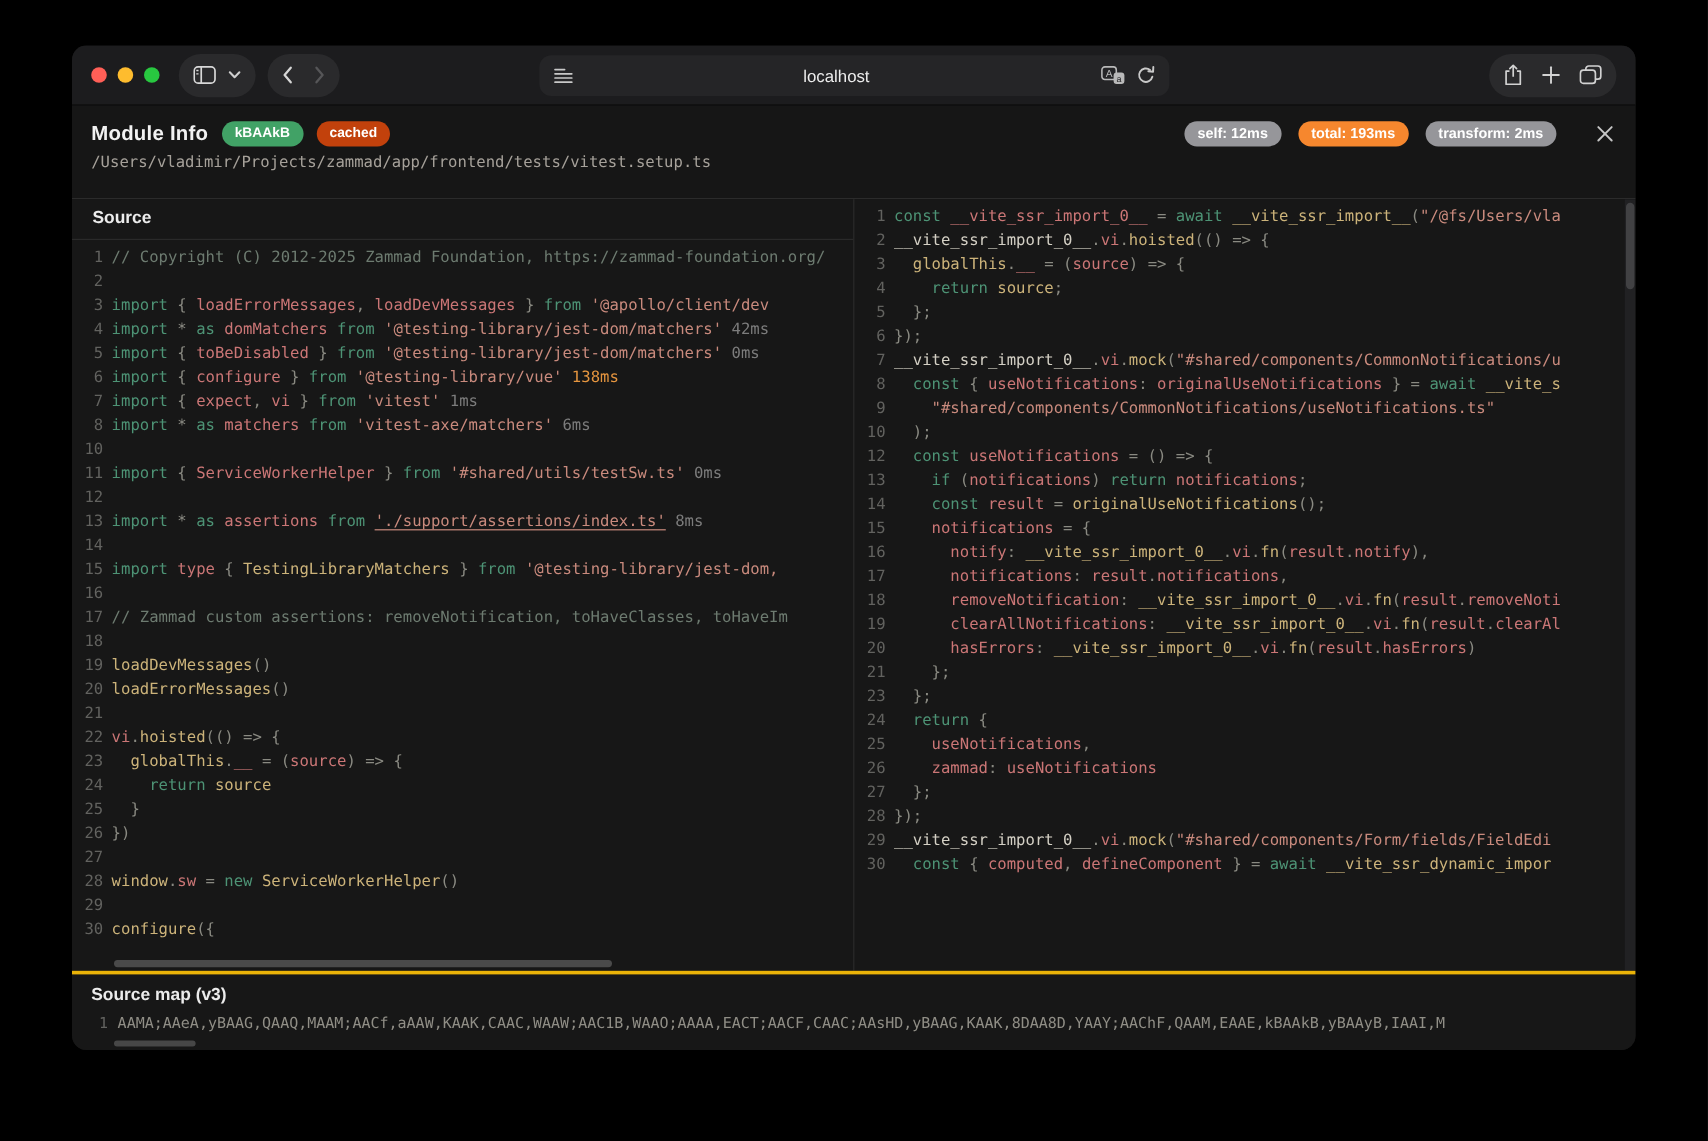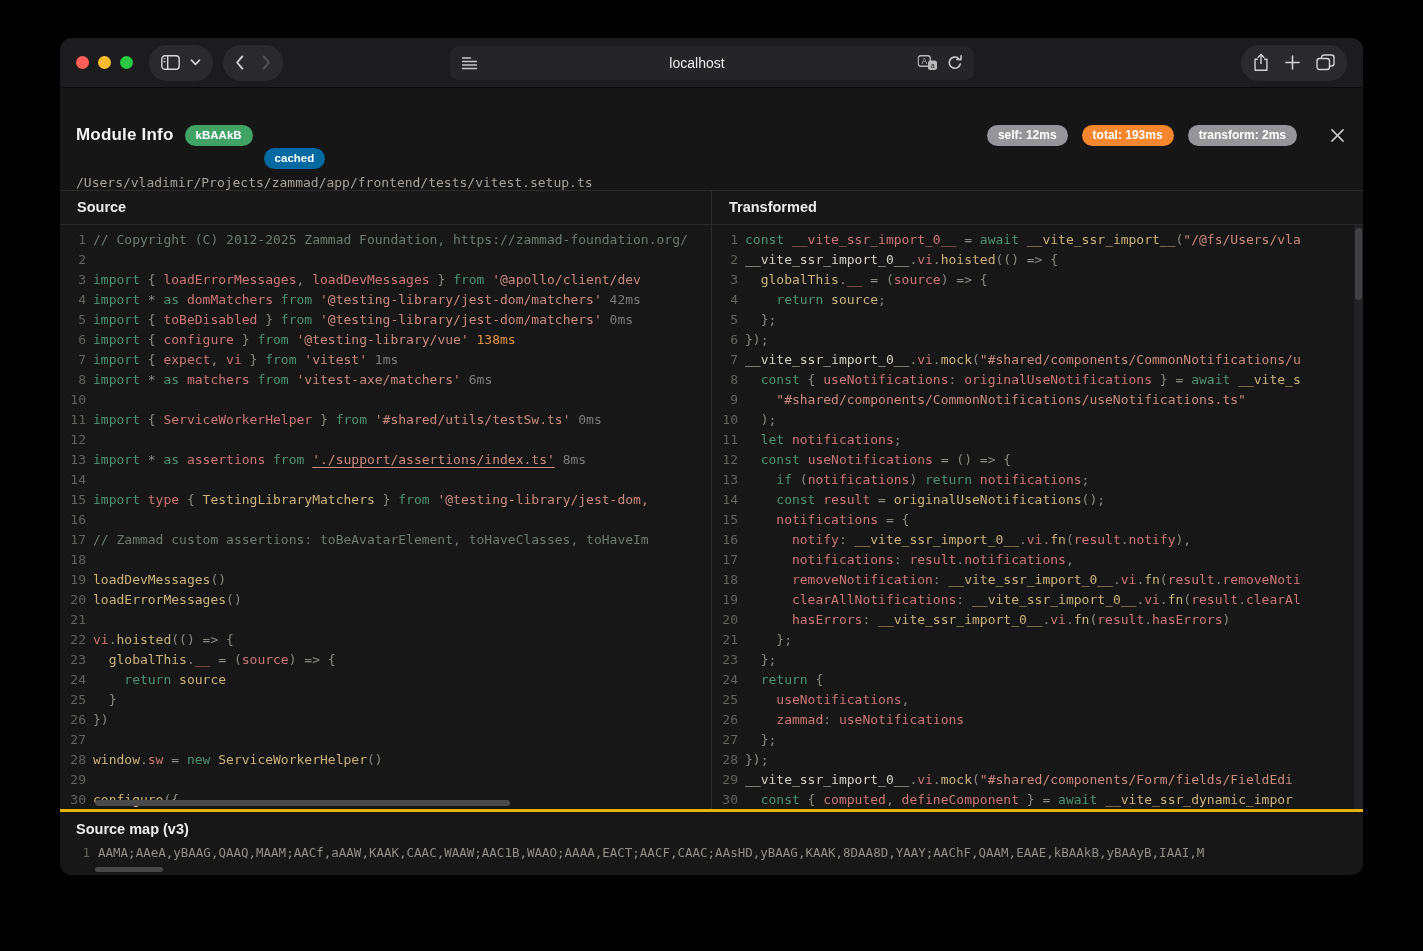--- a/index.html
+++ b/index.html
@@ -19,21 +19,21 @@
   .url-text{flex:1;text-align:center;color:#ececec;font-size:14px;}
   .url-right{display:flex;gap:10px;align-items:center;}
   .actions{margin-left:auto;}
   .icon-btn{display:flex;align-items:center;justify-content:center;cursor:default;}
   
   .mheader{flex:0 0 78px;box-sizing:border-box;padding:13px 18px 0 16px;border-bottom:1px solid #2b2b2b;background:#161616;}
   .mh-row{display:flex;align-items:center;gap:11px;}
   .mh-title{font-size:17px;font-weight:700;color:#f2f2f2;letter-spacing:.2px;}
   .badge{padding:3px 11px;border-radius:11px;font-size:11.5px;font-weight:700;color:#fff;line-height:15px;}
   .badge-inline{background:#41a266;}
-  .badge-cached{background:#0369a1;margin-top:47px;}
+  .badge-cached{background:#c2410c;}
   .timings{margin-left:auto;display:flex;gap:14px;align-items:center;}
   .pill{padding:3px 11px;border-radius:11px;font-size:12px;font-weight:700;color:#fff;line-height:15px;}
   .pill-gray{background:#96969a;}
   .pill-orange{background:#f6872e;}
   .close-btn{margin-left:22px;}
   .mh-path{margin-top:6px;font-family:"DejaVu Sans Mono",monospace;font-size:13px;color:#a6a19a;}
   
   .panels{flex:1;display:flex;min-height:0;background:#171717;}
   .panel{width:651px;flex:0 0 651px;display:flex;flex-direction:column;min-width:0;}
   .panel.right{flex:1;width:auto;border-left:1px solid #2b2b2b;}
@@ -181,51 +181,49 @@
           <div class="code-line"><span class="lnum">6</span><span class="tk-k" style="color: rgb(77, 147, 117);">import</span><span class="tk-p" style="color: rgb(138, 138, 130);"> { </span><span class="tk-v" style="color: rgb(203, 118, 118);">configure</span><span class="tk-p" style="color: rgb(138, 138, 130);"> } </span><span class="tk-k" style="color: rgb(77, 147, 117);">from</span><span class="tk-d" style="color: rgb(212, 208, 197);"> </span><span class="tk-s" style="color: rgb(201, 138, 125);">'@testing-library/vue'</span><span class="tk-th" style="color: rgb(229, 149, 63);"> 138ms</span></div>
           <div class="code-line"><span class="lnum">7</span><span class="tk-k" style="color: rgb(77, 147, 117);">import</span><span class="tk-p" style="color: rgb(138, 138, 130);"> { </span><span class="tk-v" style="color: rgb(203, 118, 118);">expect</span><span class="tk-p" style="color: rgb(138, 138, 130);">, </span><span class="tk-v" style="color: rgb(203, 118, 118);">vi</span><span class="tk-p" style="color: rgb(138, 138, 130);"> } </span><span class="tk-k" style="color: rgb(77, 147, 117);">from</span><span class="tk-d" style="color: rgb(212, 208, 197);"> </span><span class="tk-s" style="color: rgb(201, 138, 125);">'vitest'</span><span class="tk-t" style="color: rgb(124, 124, 124);"> 1ms</span></div>
           <div class="code-line"><span class="lnum">8</span><span class="tk-k" style="color: rgb(77, 147, 117);">import</span><span class="tk-p" style="color: rgb(138, 138, 130);"> * </span><span class="tk-k" style="color: rgb(77, 147, 117);">as</span><span class="tk-d" style="color: rgb(212, 208, 197);"> </span><span class="tk-v" style="color: rgb(203, 118, 118);">matchers</span><span class="tk-d" style="color: rgb(212, 208, 197);"> </span><span class="tk-k" style="color: rgb(77, 147, 117);">from</span><span class="tk-d" style="color: rgb(212, 208, 197);"> </span><span class="tk-s" style="color: rgb(201, 138, 125);">'vitest-axe/matchers'</span><span class="tk-t" style="color: rgb(124, 124, 124);"> 6ms</span></div>
           <div class="code-line"><span class="lnum">10</span></div>
           <div class="code-line"><span class="lnum">11</span><span class="tk-k" style="color: rgb(77, 147, 117);">import</span><span class="tk-p" style="color: rgb(138, 138, 130);"> { </span><span class="tk-v" style="color: rgb(203, 118, 118);">ServiceWorkerHelper</span><span class="tk-p" style="color: rgb(138, 138, 130);"> } </span><span class="tk-k" style="color: rgb(77, 147, 117);">from</span><span class="tk-d" style="color: rgb(212, 208, 197);"> </span><span class="tk-s" style="color: rgb(201, 138, 125);">'#shared/utils/testSw.ts'</span><span class="tk-t" style="color: rgb(124, 124, 124);"> 0ms</span></div>
           <div class="code-line"><span class="lnum">12</span></div>
           <div class="code-line"><span class="lnum">13</span><span class="tk-k" style="color: rgb(77, 147, 117);">import</span><span class="tk-p" style="color: rgb(138, 138, 130);"> * </span><span class="tk-k" style="color: rgb(77, 147, 117);">as</span><span class="tk-d" style="color: rgb(212, 208, 197);"> </span><span class="tk-v" style="color: rgb(203, 118, 118);">assertions</span><span class="tk-d" style="color: rgb(212, 208, 197);"> </span><span class="tk-k" style="color: rgb(77, 147, 117);">from</span><span class="tk-d" style="color: rgb(212, 208, 197);"> </span><span class="tk-sl" style="color: rgb(201, 138, 125);">'./support/assertions/index.ts'</span><span class="tk-t" style="color: rgb(124, 124, 124);"> 8ms</span></div>
           <div class="code-line"><span class="lnum">14</span></div>
           <div class="code-line"><span class="lnum">15</span><span class="tk-k" style="color: rgb(77, 147, 117);">import</span><span class="tk-d" style="color: rgb(212, 208, 197);"> </span><span class="tk-v" style="color: rgb(203, 118, 118);">type</span><span class="tk-p" style="color: rgb(138, 138, 130);"> { </span><span class="tk-y" style="color: rgb(204, 179, 122);">TestingLibraryMatchers</span><span class="tk-p" style="color: rgb(138, 138, 130);"> } </span><span class="tk-k" style="color: rgb(77, 147, 117);">from</span><span class="tk-d" style="color: rgb(212, 208, 197);"> </span><span class="tk-s" style="color: rgb(201, 138, 125);">'@testing-library/jest-dom,</span></div>
           <div class="code-line"><span class="lnum">16</span></div>
-          <div class="code-line"><span class="lnum">17</span><span class="tk-c" style="color: rgb(109, 123, 112);">// Zammad custom assertions: toBeAvatarElement, toHaveClasses, toHaveIm</span></div>
+          <div class="code-line"><span class="lnum">17</span><span class="tk-c" style="color: rgb(109, 123, 112);">// Zammad custom assertions: removeNotification, toHaveClasses, toHaveIm</span></div>
           <div class="code-line"><span class="lnum">18</span></div>
           <div class="code-line"><span class="lnum">19</span><span class="tk-y" style="color: rgb(204, 179, 122);">loadDevMessages</span><span class="tk-p" style="color: rgb(138, 138, 130);">()</span></div>
           <div class="code-line"><span class="lnum">20</span><span class="tk-y" style="color: rgb(204, 179, 122);">loadErrorMessages</span><span class="tk-p" style="color: rgb(138, 138, 130);">()</span></div>
           <div class="code-line"><span class="lnum">21</span></div>
           <div class="code-line"><span class="lnum">22</span><span class="tk-v" style="color: rgb(203, 118, 118);">vi</span><span class="tk-p" style="color: rgb(138, 138, 130);">.</span><span class="tk-y" style="color: rgb(204, 179, 122);">hoisted</span><span class="tk-p" style="color: rgb(138, 138, 130);">(() =&gt; {</span></div>
           <div class="code-line"><span class="lnum">23</span><span class="tk-d" style="color: rgb(212, 208, 197);">  </span><span class="tk-y" style="color: rgb(204, 179, 122);">globalThis</span><span class="tk-p" style="color: rgb(138, 138, 130);">.</span><span class="tk-v" style="color: rgb(203, 118, 118);">__</span><span class="tk-p" style="color: rgb(138, 138, 130);"> = (</span><span class="tk-v" style="color: rgb(203, 118, 118);">source</span><span class="tk-p" style="color: rgb(138, 138, 130);">) =&gt; {</span></div>
           <div class="code-line"><span class="lnum">24</span><span class="tk-d" style="color: rgb(212, 208, 197);">    </span><span class="tk-k" style="color: rgb(77, 147, 117);">return</span><span class="tk-d" style="color: rgb(212, 208, 197);"> </span><span class="tk-y" style="color: rgb(204, 179, 122);">source</span></div>
           <div class="code-line"><span class="lnum">25</span><span class="tk-p" style="color: rgb(138, 138, 130);">  }</span></div>
           <div class="code-line"><span class="lnum">26</span><span class="tk-p" style="color: rgb(138, 138, 130);">})</span></div>
           <div class="code-line"><span class="lnum">27</span></div>
           <div class="code-line"><span class="lnum">28</span><span class="tk-y" style="color: rgb(204, 179, 122);">window</span><span class="tk-p" style="color: rgb(138, 138, 130);">.</span><span class="tk-v" style="color: rgb(203, 118, 118);">sw</span><span class="tk-p" style="color: rgb(138, 138, 130);"> = </span><span class="tk-k" style="color: rgb(77, 147, 117);">new</span><span class="tk-d" style="color: rgb(212, 208, 197);"> </span><span class="tk-y" style="color: rgb(204, 179, 122);">ServiceWorkerHelper</span><span class="tk-p" style="color: rgb(138, 138, 130);">()</span></div>
           <div class="code-line"><span class="lnum">29</span></div>
           <div class="code-line"><span class="lnum">30</span><span class="tk-y" style="color: rgb(204, 179, 122);">configure</span><span class="tk-p" style="color: rgb(138, 138, 130);">({</span></div>
           <div class="hscroll"></div>
         </div>
     </div>
     <div class="panel right">
-      <div class="panel-title">Transformed</div>
       <div class="code" id="transformed-code">
           <div class="code-line"><span class="lnum">1</span><span class="tk-k" style="color: rgb(77, 147, 117);">const</span><span class="tk-d" style="color: rgb(212, 208, 197);"> </span><span class="tk-v" style="color: rgb(203, 118, 118);">__vite_ssr_import_0__</span><span class="tk-p" style="color: rgb(138, 138, 130);"> = </span><span class="tk-k" style="color: rgb(77, 147, 117);">await</span><span class="tk-d" style="color: rgb(212, 208, 197);"> </span><span class="tk-y" style="color: rgb(204, 179, 122);">__vite_ssr_import__</span><span class="tk-p" style="color: rgb(138, 138, 130);">(</span><span class="tk-s" style="color: rgb(201, 138, 125);">"/@fs/Users/vla</span></div>
           <div class="code-line"><span class="lnum">2</span><span class="tk-d" style="color: rgb(212, 208, 197);">__vite_ssr_import_0__</span><span class="tk-p" style="color: rgb(138, 138, 130);">.</span><span class="tk-v" style="color: rgb(203, 118, 118);">vi</span><span class="tk-p" style="color: rgb(138, 138, 130);">.</span><span class="tk-y" style="color: rgb(204, 179, 122);">hoisted</span><span class="tk-p" style="color: rgb(138, 138, 130);">(() =&gt; {</span></div>
           <div class="code-line"><span class="lnum">3</span><span class="tk-d" style="color: rgb(212, 208, 197);">  </span><span class="tk-y" style="color: rgb(204, 179, 122);">globalThis</span><span class="tk-p" style="color: rgb(138, 138, 130);">.</span><span class="tk-v" style="color: rgb(203, 118, 118);">__</span><span class="tk-p" style="color: rgb(138, 138, 130);"> = (</span><span class="tk-v" style="color: rgb(203, 118, 118);">source</span><span class="tk-p" style="color: rgb(138, 138, 130);">) =&gt; {</span></div>
           <div class="code-line"><span class="lnum">4</span><span class="tk-d" style="color: rgb(212, 208, 197);">    </span><span class="tk-k" style="color: rgb(77, 147, 117);">return</span><span class="tk-d" style="color: rgb(212, 208, 197);"> </span><span class="tk-y" style="color: rgb(204, 179, 122);">source</span><span class="tk-p" style="color: rgb(138, 138, 130);">;</span></div>
           <div class="code-line"><span class="lnum">5</span><span class="tk-p" style="color: rgb(138, 138, 130);">  };</span></div>
           <div class="code-line"><span class="lnum">6</span><span class="tk-p" style="color: rgb(138, 138, 130);">});</span></div>
           <div class="code-line"><span class="lnum">7</span><span class="tk-d" style="color: rgb(212, 208, 197);">__vite_ssr_import_0__</span><span class="tk-p" style="color: rgb(138, 138, 130);">.</span><span class="tk-v" style="color: rgb(203, 118, 118);">vi</span><span class="tk-p" style="color: rgb(138, 138, 130);">.</span><span class="tk-y" style="color: rgb(204, 179, 122);">mock</span><span class="tk-p" style="color: rgb(138, 138, 130);">(</span><span class="tk-s" style="color: rgb(201, 138, 125);">"#shared/components/CommonNotifications/u</span></div>
           <div class="code-line"><span class="lnum">8</span><span class="tk-d" style="color: rgb(212, 208, 197);">  </span><span class="tk-k" style="color: rgb(77, 147, 117);">const</span><span class="tk-p" style="color: rgb(138, 138, 130);"> { </span><span class="tk-v" style="color: rgb(203, 118, 118);">useNotifications</span><span class="tk-p" style="color: rgb(138, 138, 130);">: </span><span class="tk-v" style="color: rgb(203, 118, 118);">originalUseNotifications</span><span class="tk-p" style="color: rgb(138, 138, 130);"> } = </span><span class="tk-k" style="color: rgb(77, 147, 117);">await</span><span class="tk-d" style="color: rgb(212, 208, 197);"> </span><span class="tk-y" style="color: rgb(204, 179, 122);">__vite_s</span></div>
           <div class="code-line"><span class="lnum">9</span><span class="tk-d" style="color: rgb(212, 208, 197);">    </span><span class="tk-s" style="color: rgb(201, 138, 125);">"#shared/components/CommonNotifications/useNotifications.ts"</span></div>
           <div class="code-line"><span class="lnum">10</span><span class="tk-p" style="color: rgb(138, 138, 130);">  );</span></div>
-          <div class="code-line"><span class="lnum">11</span><span class="tk-d" style="color: rgb(212, 208, 197);">  </span><span class="tk-k" style="color: rgb(77, 147, 117);">let</span><span class="tk-d" style="color: rgb(212, 208, 197);"> </span><span class="tk-v" style="color: rgb(203, 118, 118);">notifications</span><span class="tk-p" style="color: rgb(138, 138, 130);">;</span></div>
           <div class="code-line"><span class="lnum">12</span><span class="tk-d" style="color: rgb(212, 208, 197);">  </span><span class="tk-k" style="color: rgb(77, 147, 117);">const</span><span class="tk-d" style="color: rgb(212, 208, 197);"> </span><span class="tk-v" style="color: rgb(203, 118, 118);">useNotifications</span><span class="tk-p" style="color: rgb(138, 138, 130);"> = () =&gt; {</span></div>
           <div class="code-line"><span class="lnum">13</span><span class="tk-d" style="color: rgb(212, 208, 197);">    </span><span class="tk-k" style="color: rgb(77, 147, 117);">if</span><span class="tk-p" style="color: rgb(138, 138, 130);"> (</span><span class="tk-v" style="color: rgb(203, 118, 118);">notifications</span><span class="tk-p" style="color: rgb(138, 138, 130);">) </span><span class="tk-k" style="color: rgb(77, 147, 117);">return</span><span class="tk-d" style="color: rgb(212, 208, 197);"> </span><span class="tk-v" style="color: rgb(203, 118, 118);">notifications</span><span class="tk-p" style="color: rgb(138, 138, 130);">;</span></div>
           <div class="code-line"><span class="lnum">14</span><span class="tk-d" style="color: rgb(212, 208, 197);">    </span><span class="tk-k" style="color: rgb(77, 147, 117);">const</span><span class="tk-d" style="color: rgb(212, 208, 197);"> </span><span class="tk-v" style="color: rgb(203, 118, 118);">result</span><span class="tk-p" style="color: rgb(138, 138, 130);"> = </span><span class="tk-y" style="color: rgb(204, 179, 122);">originalUseNotifications</span><span class="tk-p" style="color: rgb(138, 138, 130);">();</span></div>
           <div class="code-line"><span class="lnum">15</span><span class="tk-d" style="color: rgb(212, 208, 197);">    </span><span class="tk-v" style="color: rgb(203, 118, 118);">notifications</span><span class="tk-p" style="color: rgb(138, 138, 130);"> = {</span></div>
           <div class="code-line"><span class="lnum">16</span><span class="tk-d" style="color: rgb(212, 208, 197);">      </span><span class="tk-v" style="color: rgb(203, 118, 118);">notify</span><span class="tk-p" style="color: rgb(138, 138, 130);">: </span><span class="tk-y" style="color: rgb(204, 179, 122);">__vite_ssr_import_0__</span><span class="tk-p" style="color: rgb(138, 138, 130);">.</span><span class="tk-v" style="color: rgb(203, 118, 118);">vi</span><span class="tk-p" style="color: rgb(138, 138, 130);">.</span><span class="tk-y" style="color: rgb(204, 179, 122);">fn</span><span class="tk-p" style="color: rgb(138, 138, 130);">(</span><span class="tk-v" style="color: rgb(203, 118, 118);">result</span><span class="tk-p" style="color: rgb(138, 138, 130);">.</span><span class="tk-v" style="color: rgb(203, 118, 118);">notify</span><span class="tk-p" style="color: rgb(138, 138, 130);">),</span></div>
           <div class="code-line"><span class="lnum">17</span><span class="tk-d" style="color: rgb(212, 208, 197);">      </span><span class="tk-v" style="color: rgb(203, 118, 118);">notifications</span><span class="tk-p" style="color: rgb(138, 138, 130);">: </span><span class="tk-v" style="color: rgb(203, 118, 118);">result</span><span class="tk-p" style="color: rgb(138, 138, 130);">.</span><span class="tk-v" style="color: rgb(203, 118, 118);">notifications</span><span class="tk-p" style="color: rgb(138, 138, 130);">,</span></div>
           <div class="code-line"><span class="lnum">18</span><span class="tk-d" style="color: rgb(212, 208, 197);">      </span><span class="tk-v" style="color: rgb(203, 118, 118);">removeNotification</span><span class="tk-p" style="color: rgb(138, 138, 130);">: </span><span class="tk-y" style="color: rgb(204, 179, 122);">__vite_ssr_import_0__</span><span class="tk-p" style="color: rgb(138, 138, 130);">.</span><span class="tk-v" style="color: rgb(203, 118, 118);">vi</span><span class="tk-p" style="color: rgb(138, 138, 130);">.</span><span class="tk-y" style="color: rgb(204, 179, 122);">fn</span><span class="tk-p" style="color: rgb(138, 138, 130);">(</span><span class="tk-v" style="color: rgb(203, 118, 118);">result</span><span class="tk-p" style="color: rgb(138, 138, 130);">.</span><span class="tk-v" style="color: rgb(203, 118, 118);">removeNoti</span></div>
           <div class="code-line"><span class="lnum">19</span><span class="tk-d" style="color: rgb(212, 208, 197);">      </span><span class="tk-v" style="color: rgb(203, 118, 118);">clearAllNotifications</span><span class="tk-p" style="color: rgb(138, 138, 130);">: </span><span class="tk-y" style="color: rgb(204, 179, 122);">__vite_ssr_import_0__</span><span class="tk-p" style="color: rgb(138, 138, 130);">.</span><span class="tk-v" style="color: rgb(203, 118, 118);">vi</span><span class="tk-p" style="color: rgb(138, 138, 130);">.</span><span class="tk-y" style="color: rgb(204, 179, 122);">fn</span><span class="tk-p" style="color: rgb(138, 138, 130);">(</span><span class="tk-v" style="color: rgb(203, 118, 118);">result</span><span class="tk-p" style="color: rgb(138, 138, 130);">.</span><span class="tk-v" style="color: rgb(203, 118, 118);">clearAl</span></div>
           <div class="code-line"><span class="lnum">20</span><span class="tk-d" style="color: rgb(212, 208, 197);">      </span><span class="tk-v" style="color: rgb(203, 118, 118);">hasErrors</span><span class="tk-p" style="color: rgb(138, 138, 130);">: </span><span class="tk-y" style="color: rgb(204, 179, 122);">__vite_ssr_import_0__</span><span class="tk-p" style="color: rgb(138, 138, 130);">.</span><span class="tk-v" style="color: rgb(203, 118, 118);">vi</span><span class="tk-p" style="color: rgb(138, 138, 130);">.</span><span class="tk-y" style="color: rgb(204, 179, 122);">fn</span><span class="tk-p" style="color: rgb(138, 138, 130);">(</span><span class="tk-v" style="color: rgb(203, 118, 118);">result</span><span class="tk-p" style="color: rgb(138, 138, 130);">.</span><span class="tk-v" style="color: rgb(203, 118, 118);">hasErrors</span><span class="tk-p" style="color: rgb(138, 138, 130);">)</span></div>
           <div class="code-line"><span class="lnum">21</span><span class="tk-p" style="color: rgb(138, 138, 130);">    };</span></div>

